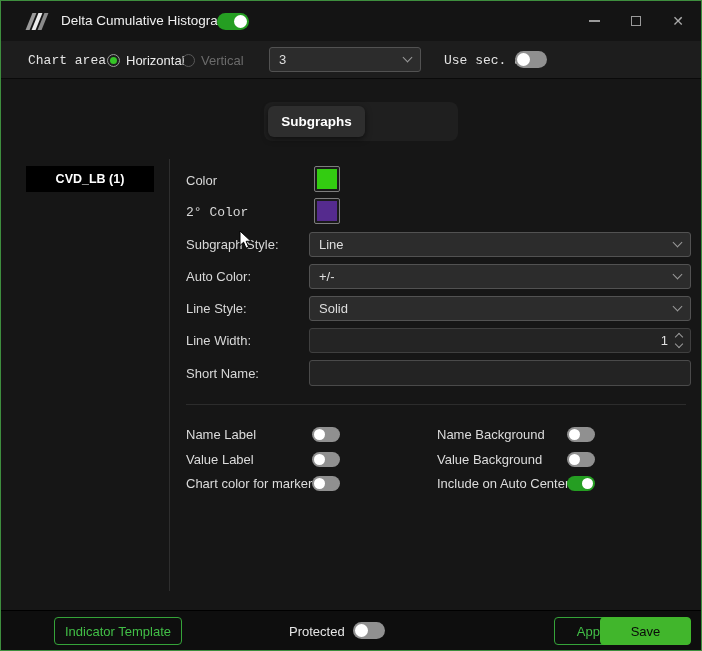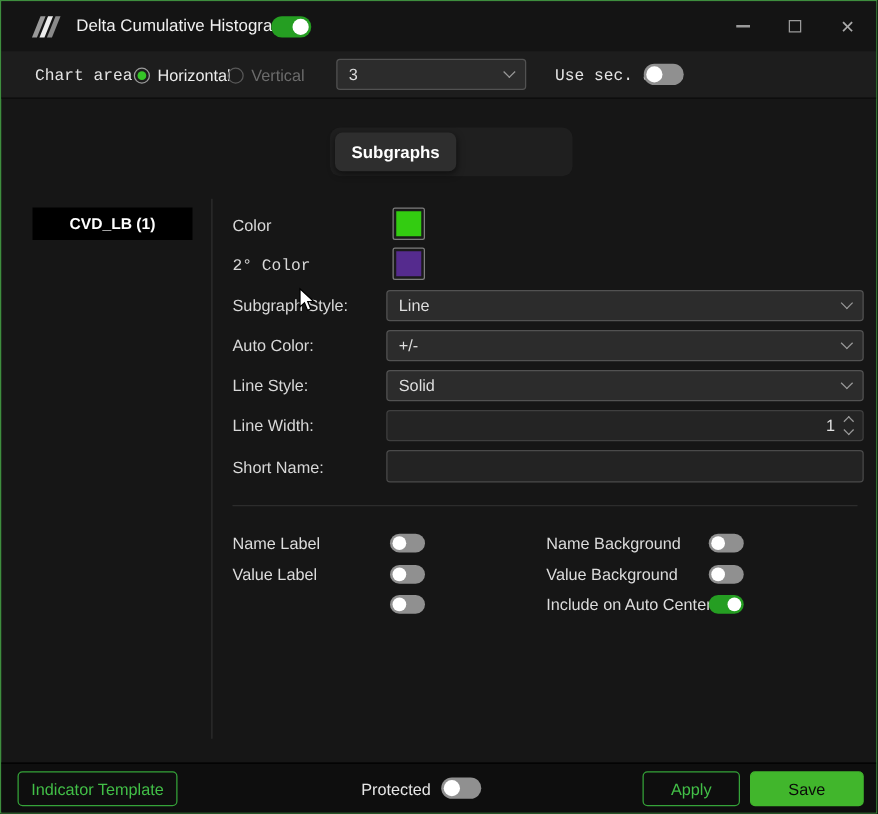--- a/index.html
+++ b/index.html
@@ -58,21 +58,21 @@
 
   
   .flabel{position:absolute;left:185px;font-size:13px;color:#d8d8d8;}
   .swatch{position:absolute;left:313px;width:26px;height:26px;border:1px solid #7d7d7d;border-radius:2px;padding:2px;background:#1a1a1a;cursor:pointer;}
   .swatch .fill{width:100%;height:100%;display:block;}
 
   .tlabel{position:absolute;font-size:13px;color:#dcdcdc;}
 
   
   .footer{position:absolute;left:0;top:609px;width:100%;height:41px;background:#0e0e0e;border-top:1px solid #000;}
-  .btn-outline{position:absolute;background:transparent;border:1px solid #35a339;border-radius:4px;color:#42bf47;font-size:13px;display:flex;align-items:center;justify-content:center;cursor:pointer;}
+  .btn-outline{position:absolute;background:transparent;border:1px solid #35a339;border-radius:4px;color:#42bf47;font-size:13px;display:flex;align-items:center;justify-content:center;cursor:pointer;margin-left:40px;}
   .btn-fill{position:absolute;background:#41b62c;border:1px solid #41b62c;border-radius:4px;color:#0a0a0a;font-size:13px;display:flex;align-items:center;justify-content:center;cursor:pointer;}
 
   .cursor{position:absolute;left:238px;top:229px;width:14px;height:20px;pointer-events:none;z-index:50;}
 </style>
 </head>
 <body>
 
 <div class="window">
 
   <div class="titlebar">
@@ -166,20 +166,21 @@
   <span class="tlabel" style="left:185px;top:426px;">Name Label</span>
   <span class="switch sm" style="left:311px;top:426px;">
       <span class="knob"></span>
     </span>
 
   <span class="tlabel" style="left:185px;top:451px;">Value Label</span>
   <span class="switch sm" style="left:311px;top:451px;">
       <span class="knob"></span>
     </span>
 
+  <span class="tlabel" style="left:185px;top:475px;">Chart color for marker</span>
   <span class="switch sm" style="left:311px;top:475px;">
       <span class="knob"></span>
     </span>
 
   <span class="tlabel" style="left:436px;top:426px;">Name Background</span>
   <span class="switch sm" style="left:566px;top:426px;">
       <span class="knob"></span>
     </span>
 
   <span class="tlabel" style="left:436px;top:451px;">Value Background</span>

